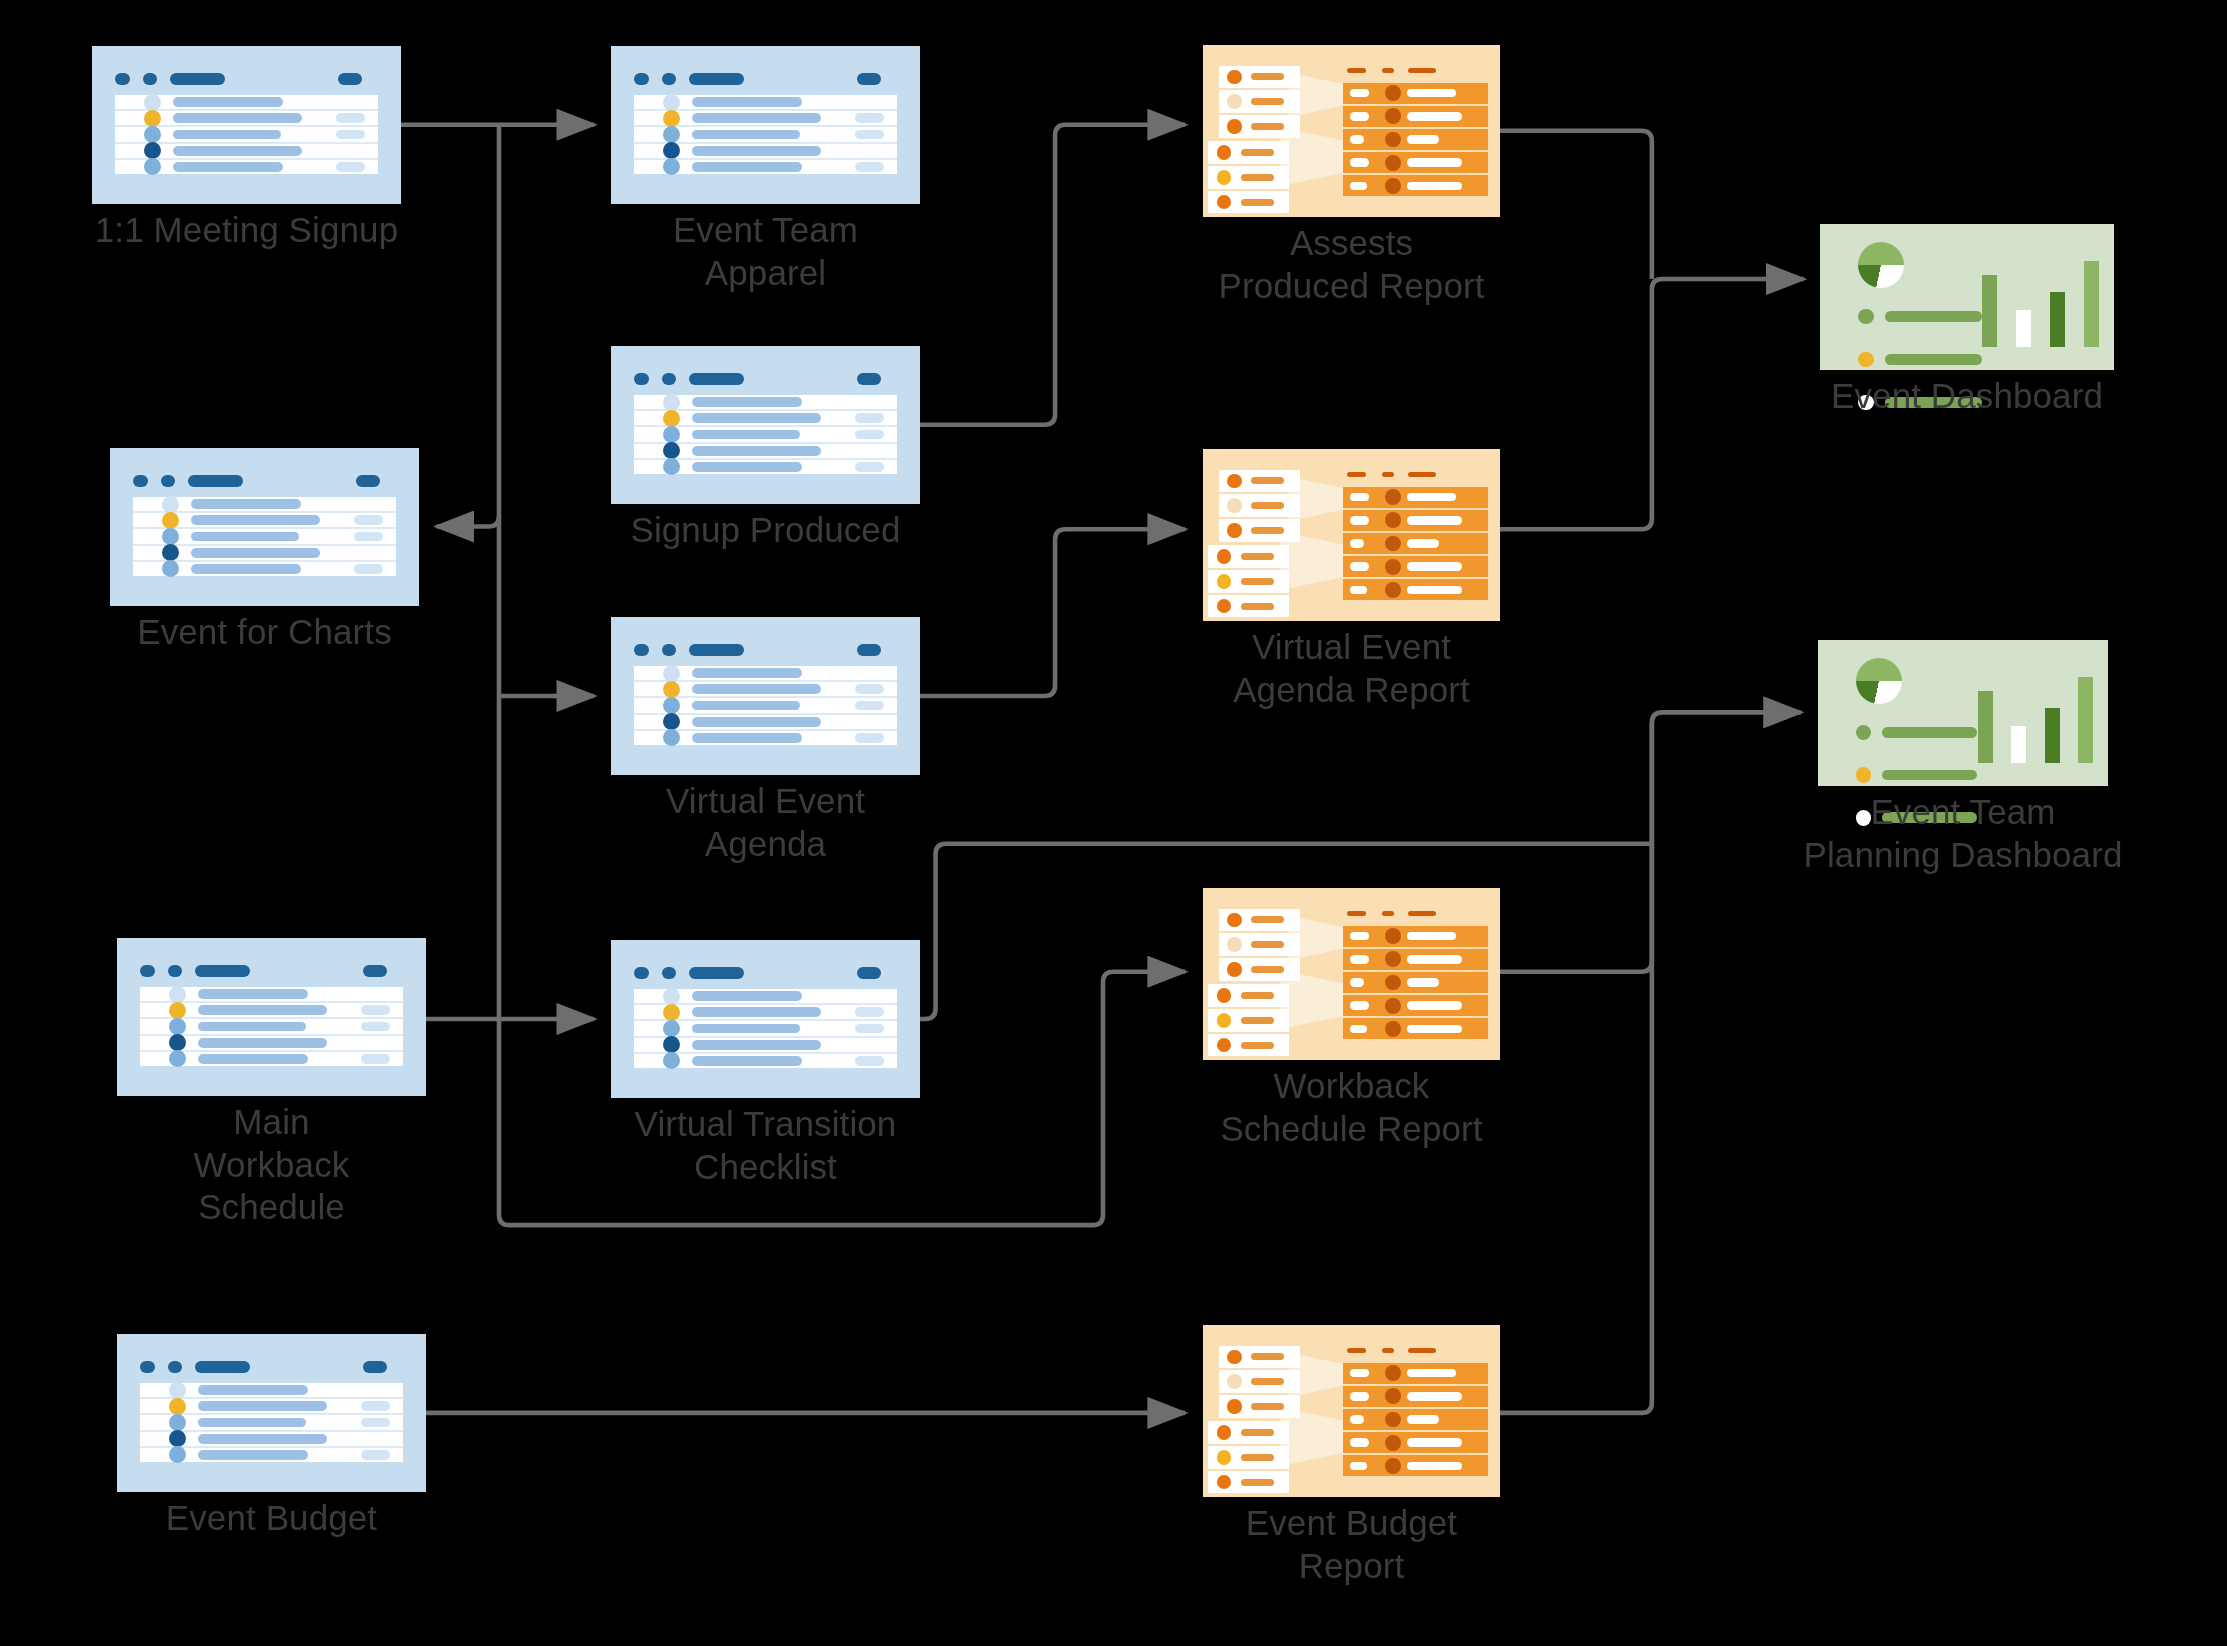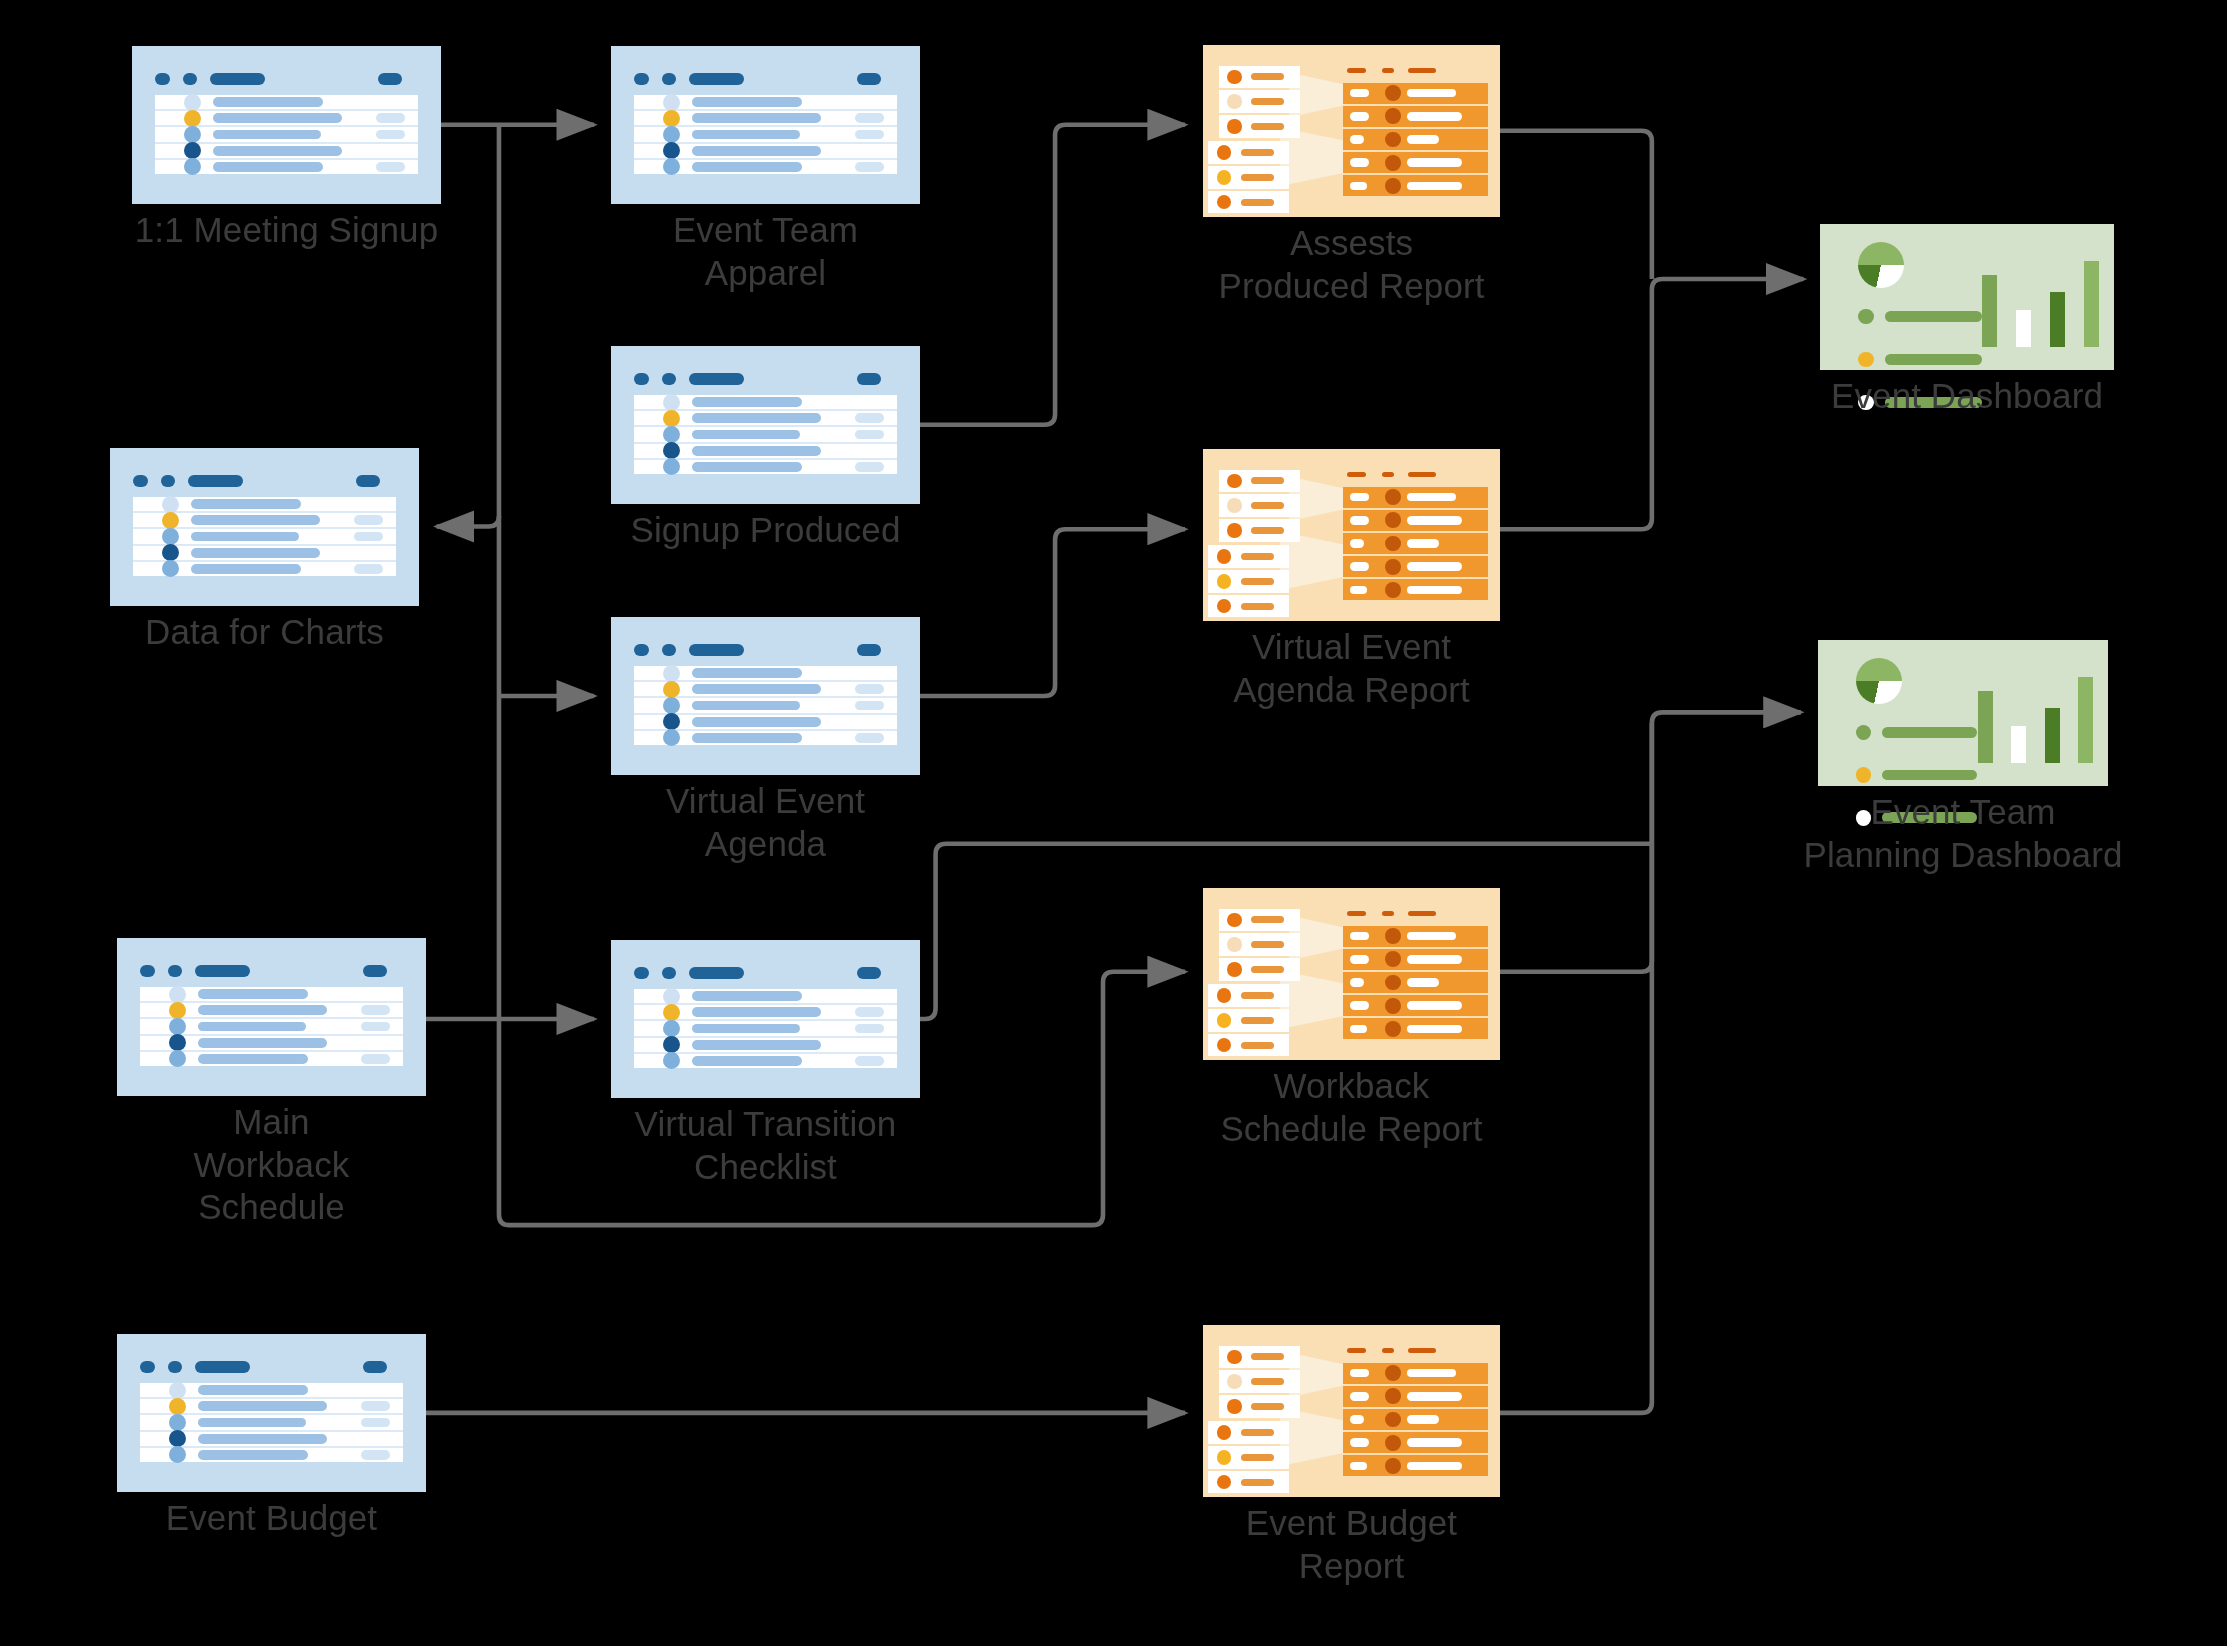--- a/index.html
+++ b/index.html
@@ -271,21 +271,21 @@
       <path d="M2284,199 L2500,199 Q2516,199 2516,215 L2516,425"></path>
 
       <path d="M2284,806 L2500,806 Q2516,806 2516,790 L2516,441 Q2516,425 2532,425 L2747,425" marker-end="url(#arrowhead)"></path>
 
       <path d="M2284,1480 L2500,1480 Q2516,1480 2516,1464 L2516,1101 Q2516,1085 2532,1085 L2743,1085" marker-end="url(#arrowhead)"></path>
 
       <path d="M2284,2152 L2500,2152 Q2516,2152 2516,2136 L2516,1101"></path>
     </g>
   </svg>
 
-  <div class="node" style="left:92px;top:46px;width:309px;height:158px;margin-left:40px;">
+  <div class="node" style="left:92px;top:46px;width:309px;height:158px;">
     <div class="sheet" style="left:0;top:0;width:309px;height:158px;">
       <div class="sheet-head">
         <span class="pill" style="left:0%;width:5.5%;"></span>
         <span class="pill" style="left:10.5%;width:5.5%;"></span>
         <span class="pill" style="left:21%;width:21%;"></span>
         <span class="pill" style="left:85%;width:9%;"></span>
       </div>
       <div class="sheet-body">
         <div class="sheet-row">
             <span class="sheet-dot" style="background:#cfe0f2;"></span>
@@ -417,21 +417,21 @@
             <span class="sheet-dot" style="background:#17558c;"></span>
             <span class="sheet-bar" style="width:49%;"></span>
           </div>
         <div class="sheet-row">
             <span class="sheet-dot" style="background:#7fb0dc;"></span>
             <span class="sheet-bar" style="width:42%;"></span>
             <span class="sheet-bar2"></span>
           </div>
       </div>
     </div>
-    <div class="node-label" style="top:163px;width:407px;">Data for Charts</div>
+    <div class="node-label" style="top:163px;width:407px;">Event for Charts</div>
   </div>
 
   <div class="node" style="left:611px;top:617px;width:309px;height:158px;">
     <div class="sheet" style="left:0;top:0;width:309px;height:158px;">
       <div class="sheet-head">
         <span class="pill" style="left:0%;width:5.5%;"></span>
         <span class="pill" style="left:10.5%;width:5.5%;"></span>
         <span class="pill" style="left:21%;width:21%;"></span>
         <span class="pill" style="left:85%;width:9%;"></span>
       </div>

